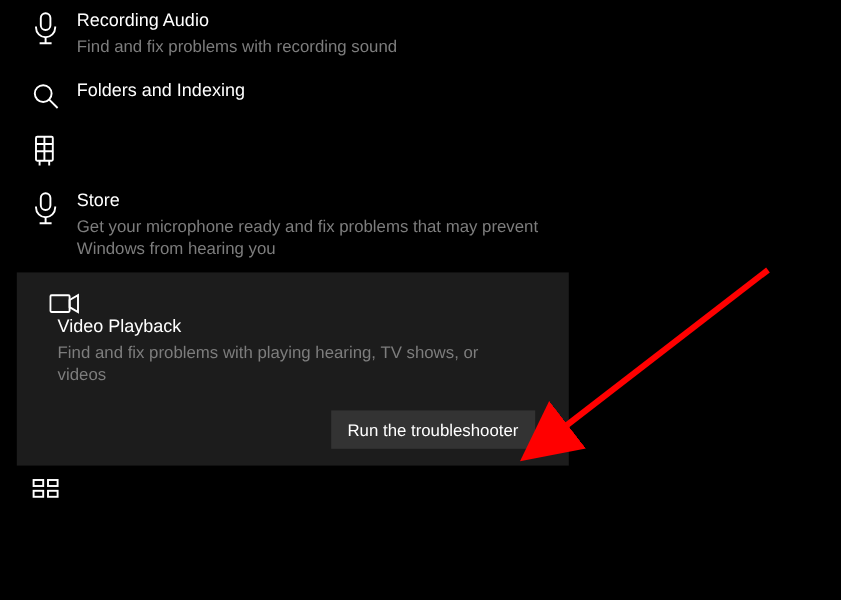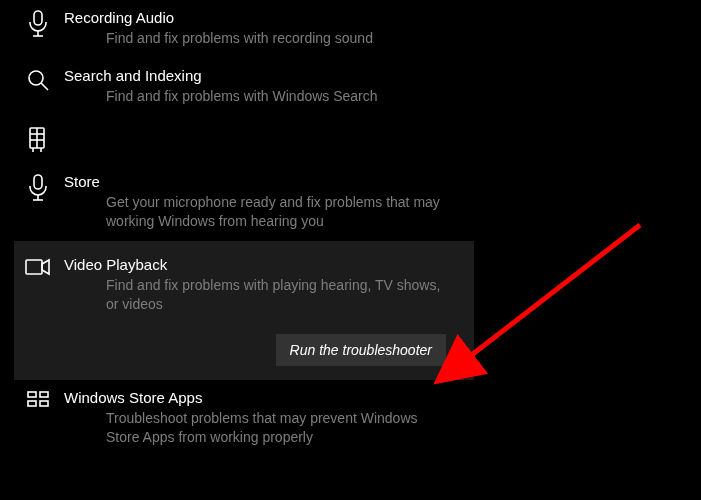--- a/index.html
+++ b/index.html
@@ -16,21 +16,21 @@
     display: flex;
     align-items: flex-start;
     padding: 8px 14px 10px 22px;
     cursor: pointer;
   }
   .item.selected {
     background: #1c1c1c;
     padding-top: 14px;
     padding-bottom: 14px;
     margin-left: 14px;
-    padding-left: 8px;
+    padding-left: 24px;
     width: 460px;
     flex-wrap: wrap;
   }
   .icon-wrap {
     width: 32px;
     flex: 0 0 32px;
     display: flex;
     justify-content: center;
     padding-top: 2px;
   }
@@ -43,38 +43,36 @@
     color: #fff;
     font-size: 15px;
     font-weight: 400;
     line-height: 20px;
   }
   .desc {
     color: #7d7d7d;
     font-size: 14px;
     line-height: 19px;
     margin-top: 1px;
-    margin-left: 42px;
   }
   .button-row {
     width: 100%;
     display: flex;
     justify-content: flex-end;
     padding-right: 14px;
     margin-top: 20px;
   }
   .run-btn {
     background: #333333;
     color: #fff;
     border: none;
     font-size: 14px;
     padding: 8px 14px;
     font-family: inherit;
     cursor: pointer;
-    font-style: italic;
   }
   .arrow {
     position: absolute;
     pointer-events: none;
   }
 </style>
 </head>
 <body>
 
 <div class="list">
@@ -95,22 +93,21 @@
   </div>
 
   <div class="item">
     <div class="icon-wrap">
       <svg width="24" height="24" viewBox="0 0 24 24" stroke-width="1.6">
         <circle cx="10" cy="10" r="7"></circle>
         <line x1="15" y1="15" x2="22" y2="22"></line>
       </svg>
     </div>
     <div class="text-wrap">
-      <div class="title">Search and Indexing</div>
-      <div class="desc">Find and fix problems with Windows Search</div>
+      <div class="title">Folders and Indexing</div>
     </div>
   </div>
 
   <div class="item">
     <div class="icon-wrap">
       <svg width="22" height="28" viewBox="0 0 22 28" stroke-width="1.6">
         <rect x="3" y="2" width="14" height="20" rx="1"></rect>
         <line x1="3" y1="8" x2="17" y2="8"></line>
         <line x1="3" y1="14" x2="17" y2="14"></line>
         <line x1="10" y1="2" x2="10" y2="22"></line>
@@ -126,21 +123,21 @@
     <div class="icon-wrap">
       <svg width="22" height="28" viewBox="0 0 22 28" stroke-width="1.6">
         <rect x="7" y="1" width="8" height="14" rx="4"></rect>
         <path d="M3 12 v1 a8 8 0 0 0 16 0 v-1"></path>
         <line x1="11" y1="21" x2="11" y2="26"></line>
         <line x1="6" y1="26" x2="16" y2="26"></line>
       </svg>
     </div>
     <div class="text-wrap">
       <div class="title">Store</div>
-      <div class="desc">Get your microphone ready and fix problems that may working Windows from hearing you</div>
+      <div class="desc">Get your microphone ready and fix problems that may prevent Windows from hearing you</div>
     </div>
   </div>
 
   <div class="item selected">
     <div class="icon-wrap">
       <svg width="26" height="20" viewBox="0 0 26 20" stroke-width="1.6">
         <rect x="1" y="3" width="16" height="14" rx="1"></rect>
         <path d="M17 7 L24 3 L24 17 L17 13 Z"></path>
       </svg>
     </div>
@@ -155,24 +152,20 @@
 
   <div class="item">
     <div class="icon-wrap">
       <svg width="24" height="20" viewBox="0 0 24 20" stroke-width="1.6">
         <rect x="2" y="2" width="8" height="5"></rect>
         <rect x="14" y="2" width="8" height="5"></rect>
         <rect x="2" y="11" width="8" height="5"></rect>
         <rect x="14" y="11" width="8" height="5"></rect>
       </svg>
     </div>
-    <div class="text-wrap">
-      <div class="title">Windows Store Apps</div>
-      <div class="desc">Troubleshoot problems that may prevent Windows Store Apps from working properly</div>
-    </div>
   </div>
 
 </div>
 
 <svg class="arrow" width="701" height="500" style="left:0;top:0">
   <defs>
     <marker id="ah" markerWidth="12" markerHeight="12" refX="2" refY="5" orient="auto">
       <path d="M0,0 L10,5 L0,10 Z" fill="#ff0000"></path>
     </marker>
   </defs>

